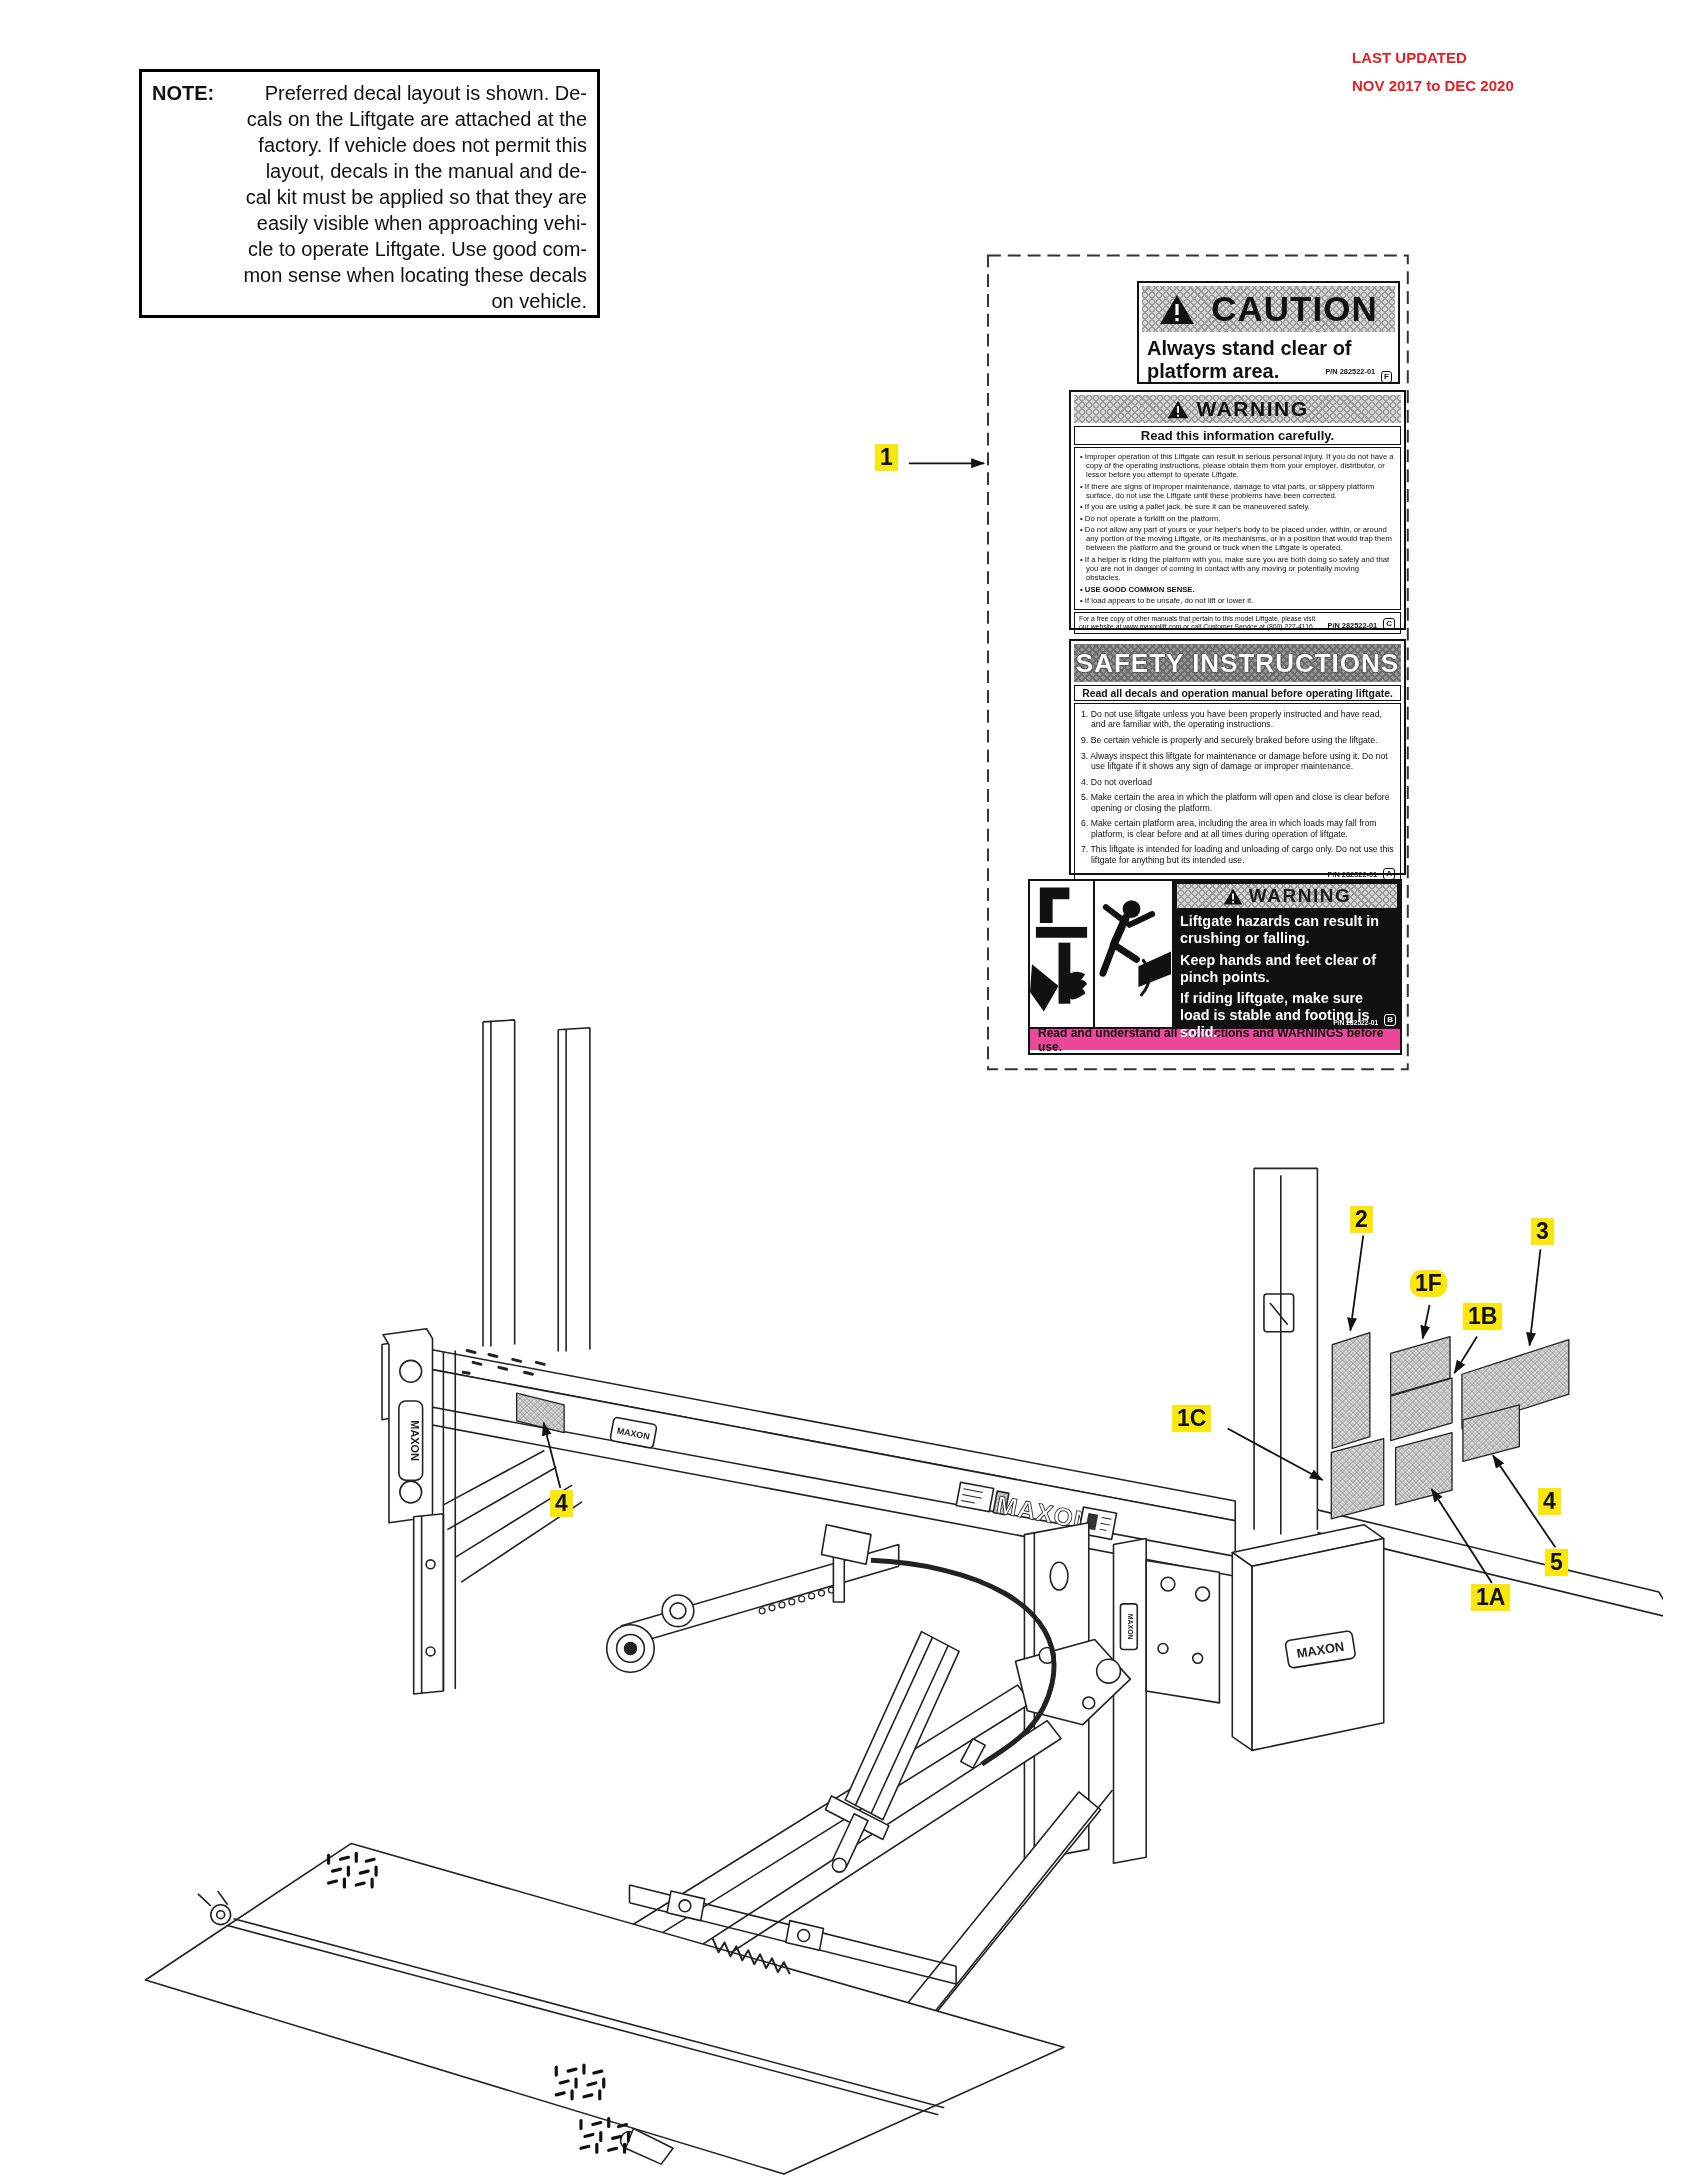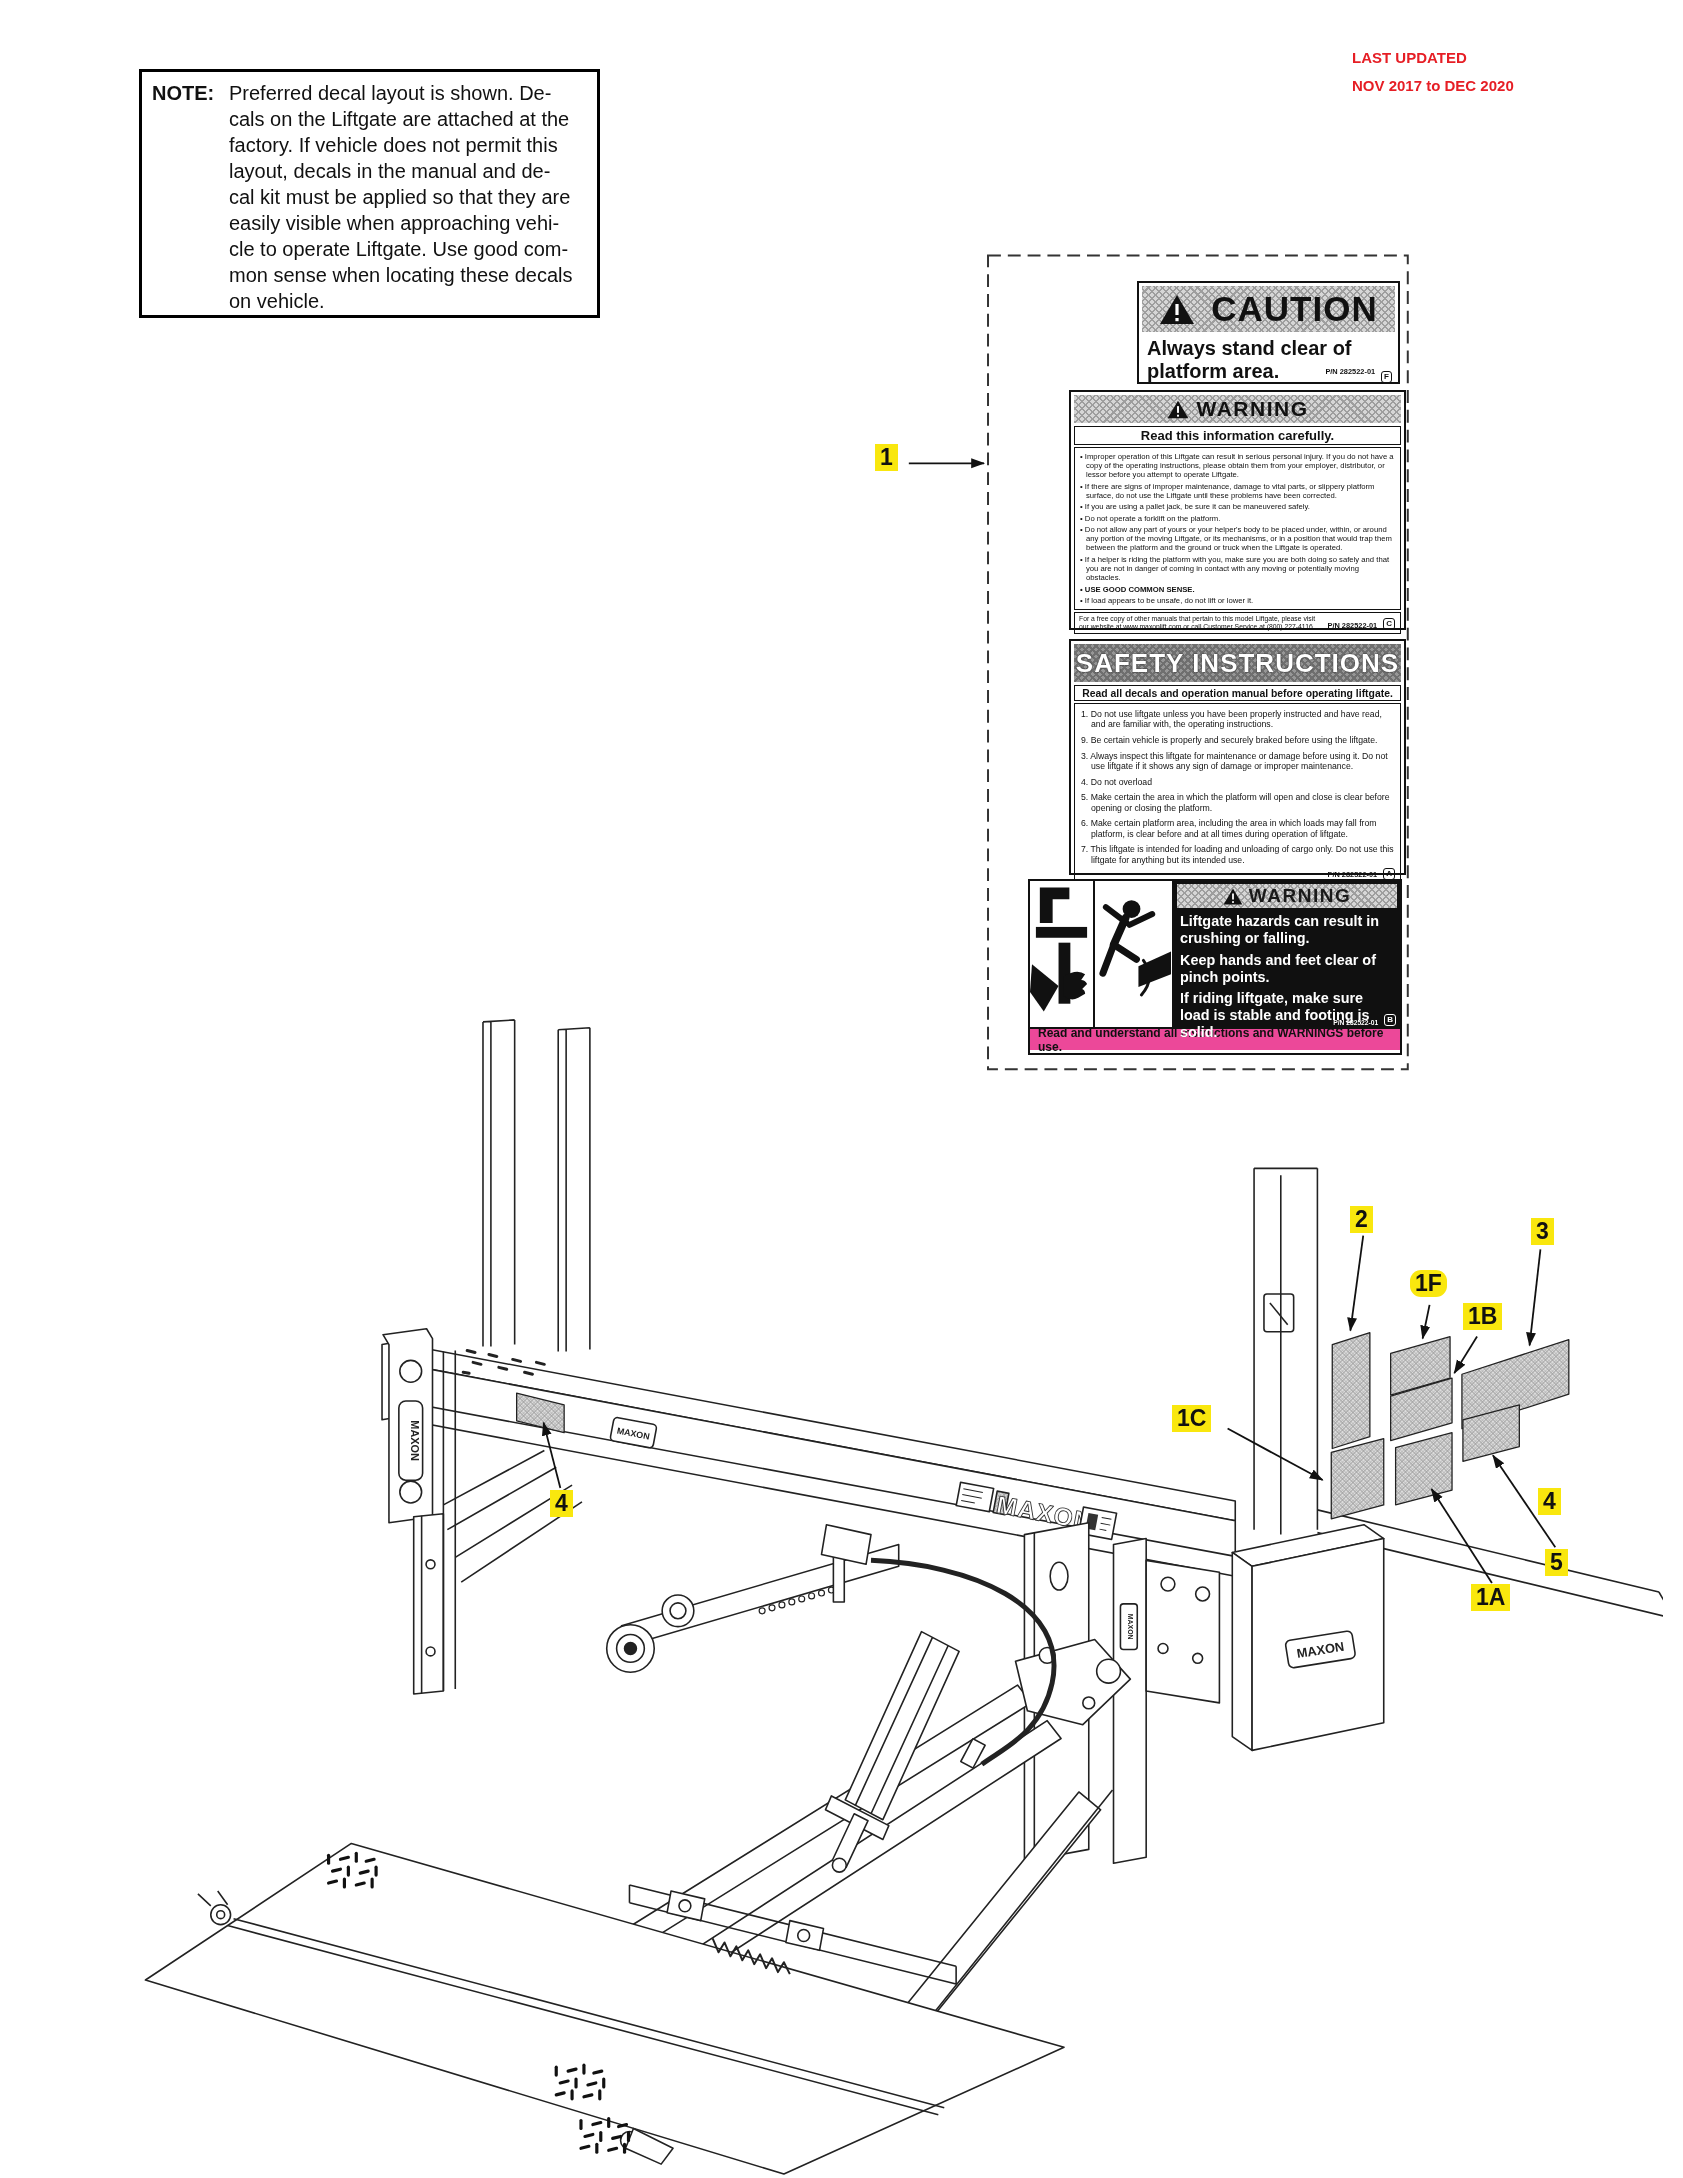--- a/index.html
+++ b/index.html
@@ -7,21 +7,21 @@
         font-family:"Liberation Sans", sans-serif;color:#111;overflow:hidden;}
 
   .page-title{position:absolute;left:0;right:0;top:8px;text-align:center;
     font-size:26px;font-weight:bold;letter-spacing:0.5px;}
   .updated{position:absolute;left:1352px;top:44px;color:#e61e25;
     font-size:15px;font-weight:bold;line-height:28px;white-space:nowrap;}
 
   .note-box{position:absolute;left:139px;top:69px;width:461px;height:249px;
     border:3px solid #000;box-sizing:border-box;padding:8px 10px;font-size:20px;line-height:26px;}
   .note-label{float:left;font-weight:bold;width:75px;}
-  .note-text{margin-left:77px;white-space:nowrap;}
+  .note-text{margin-left:77px;white-space:nowrap;text-align:right;}
 
   
   .decal{position:absolute;border:2.5px solid #111;background:#fff;box-sizing:border-box;z-index:3;}
   .hatchbar{background-color:#d6d6d6;
     background-image:repeating-linear-gradient(45deg,#9e9e9e 0 1.5px,transparent 1.5px 5px),
                      repeating-linear-gradient(-45deg,#9e9e9e 0 1.5px,transparent 1.5px 5px);}
   .hatchbar-dark{background-color:#969696;
     background-image:repeating-linear-gradient(45deg,#6f6f6f 0 2px,transparent 2px 5px),
                      repeating-linear-gradient(-45deg,#6f6f6f 0 2px,transparent 2px 5px);}
   .pn-row{position:absolute;font-size:7.4px;font-weight:bold;display:flex;align-items:flex-end;gap:6px;margin-left:29px;}

